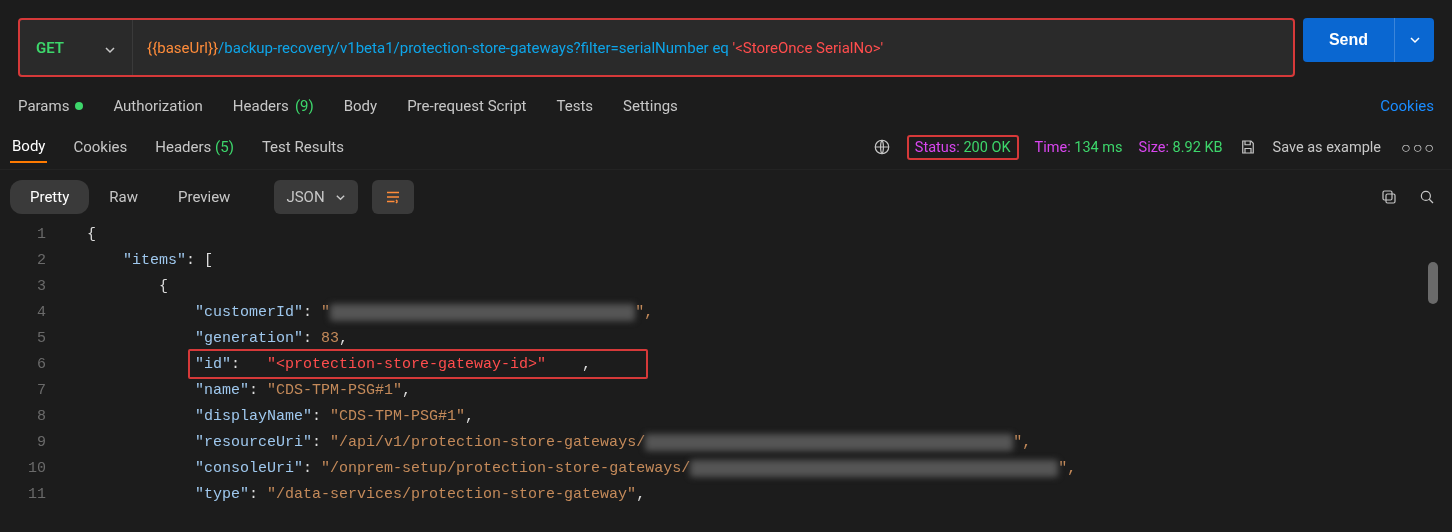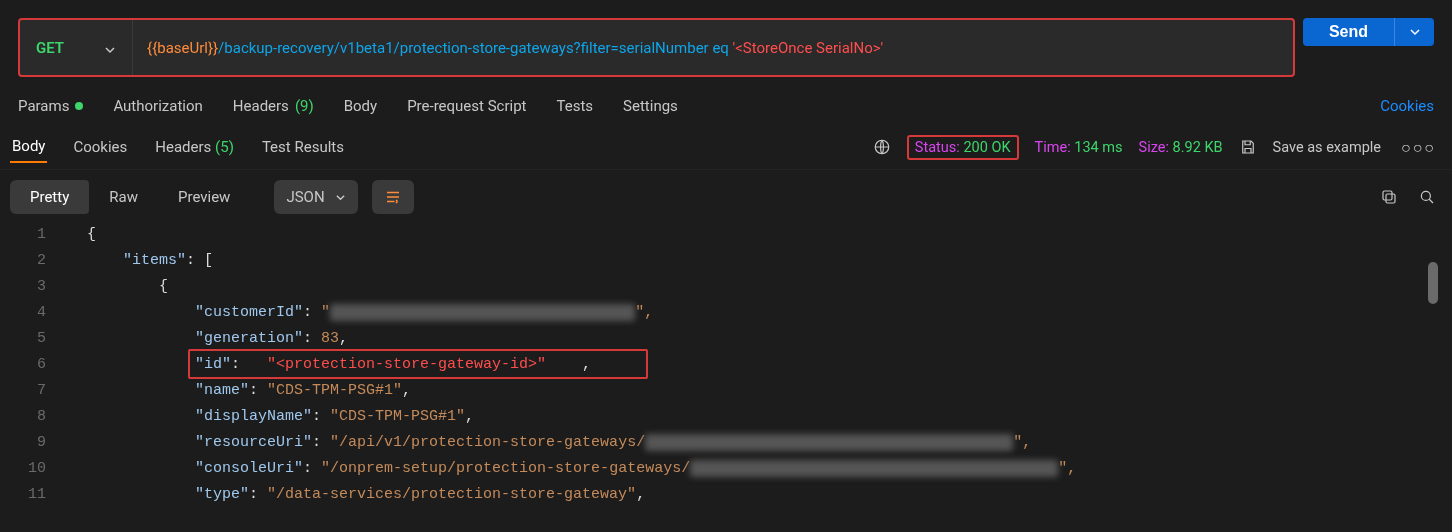--- a/index.html
+++ b/index.html
@@ -50,21 +50,21 @@
     white-space: nowrap;
     overflow: hidden;
   }
   .var-orange { color: #ff8c3a; }
   .var-red { color: #ff4d4d; }
   .url-text { color: #0ea5e9; }
   .send-group {
     display: flex;
     border-radius: 4px;
     overflow: hidden;
-    height: 28px;
+    height: 44px;
   }
   .send-btn {
     background: #0a67d1;
     color: #fff;
     font-weight: 600;
     border: none;
     padding: 0 26px;
     font-size: 16px;
   }
   .send-chevron {
@@ -103,21 +103,21 @@
   .meta .green { color:#3dd66b; }
   .status-box { border: 2px solid #d63939; padding: 2px 6px; border-radius:3px;}
   .globe-icon, .save-icon { color:#c7c7c7; display:inline-flex;}
   .icon-svg { width:18px;height:18px; }
   .more-dots { letter-spacing:2px; color:#c7c7c7; cursor:pointer; font-size:16px; padding:0 4px;}
   .view-row {
     display:flex; align-items:center; gap:8px; padding: 10px 10px 8px 10px;
   }
   .view-tabs { display:flex; background:transparent; border-radius:6px; overflow:hidden;}
   .view-tab { padding:8px 20px; color:#c7c7c7; font-size:15px; cursor:pointer;}
-  .view-tab.active { background:#3a3a3a; color:#fff; border-radius:4px;}
+  .view-tab.active { background:#3a3a3a; color:#fff; border-radius:12px;}
   .json-select {
     background:#3a3a3a; color:#c7c7c7; border:none; padding:8px 12px; border-radius:6px;
     display:flex; align-items:center; gap:10px; margin-left:16px;
   }
   .wrap-btn { background:#3a3a3a; padding:8px 12px; border-radius:6px; margin-left:6px; display:flex;align-items:center;}
   .wrap-btn svg { color:#ff8c3a; }
   .view-row .spacer { flex:1; }
   .toolbar-icon { padding:6px; cursor:pointer; color:#c7c7c7; display:flex;}
   .code-area {
     font-family: "SFMono-Regular", Consolas, "Courier New", monospace;

